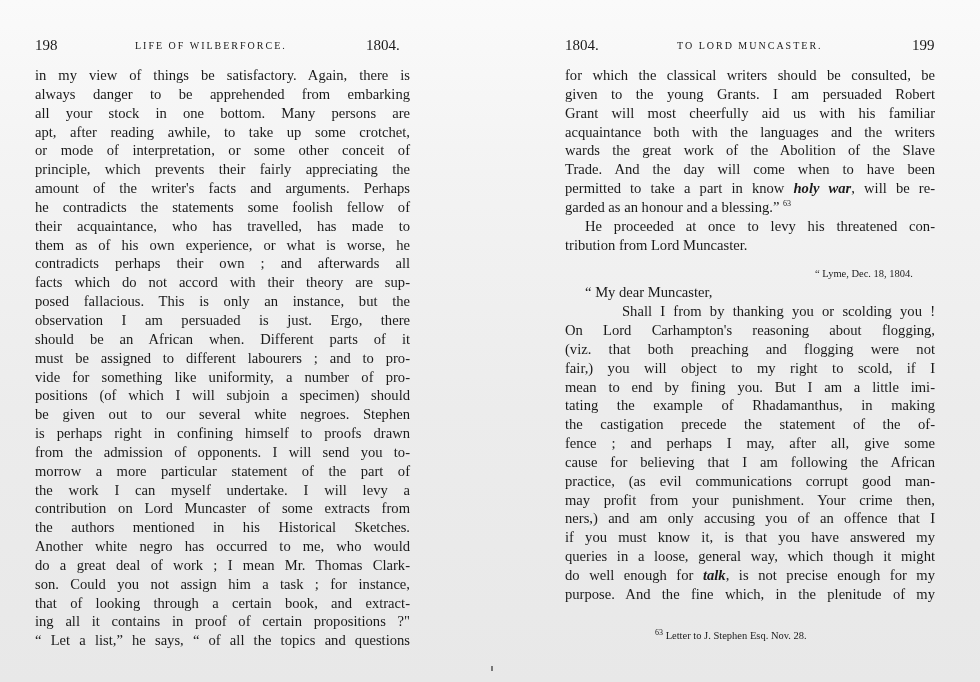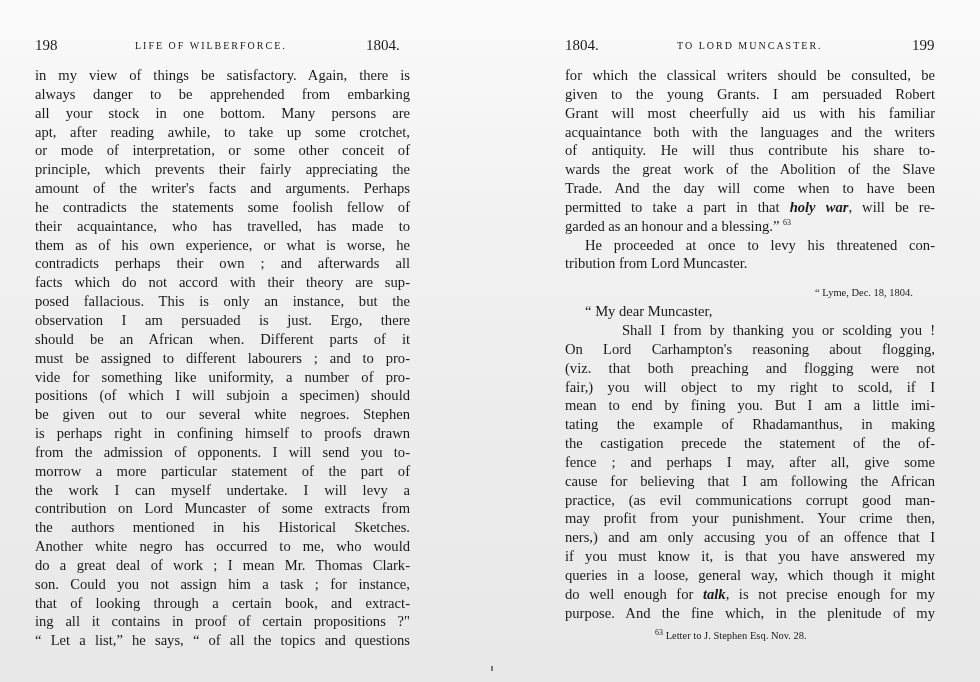--- a/index.html
+++ b/index.html
@@ -155,25 +155,24 @@
     <span class="year">1804.</span>
     <span class="title">TO LORD MUNCASTER.</span>
     <span class="pnum">199</span>
   </div>
   <div class="lines">
     <div id="right-para1">
         <span class="line">for which the classical writers should be consulted, be</span>
         <span class="line">given to the young Grants.  I am persuaded Robert</span>
         <span class="line">Grant will most cheerfully aid us with his familiar</span>
         <span class="line">acquaintance both with the languages and the writers</span>
-        <span class="line">of antiquity.  He will thus contribute his share to-</span>
         <span class="line">wards the great work of the Abolition of the Slave</span>
         <span class="line">Trade.  And the day will come when to have been</span>
       </div>
-    <span class="line"><span>permitted to take a part in that </span><em>holy war</em><span>, will be re-</span></span>
+    <span class="line"><span>permitted to take a part in know </span><em>holy war</em><span>, will be re-</span></span>
     <span class="line last"><span>garded as an honour and a blessing.”</span> <span class="sup">63</span></span>
     <div id="right-para2">
         <span class="line indent">He proceeded at once to levy his threatened con-</span>
         <span class="line last">tribution from Lord Muncaster.</span>
       </div>
     <span class="line gap"></span>
     <span class="line dateline">“ Lyme, Dec. 18, 1804.</span>
     <span class="line salutation">“ My dear Muncaster,</span>
     <span class="line indent-deep">Shall I from by thanking you or scolding you !</span>
     <div id="right-letter">

